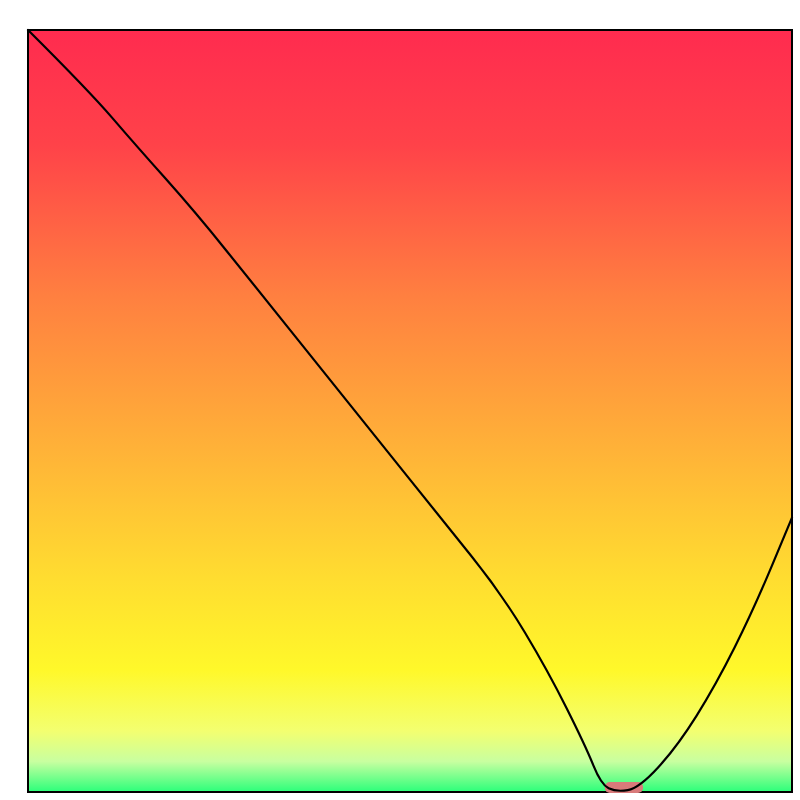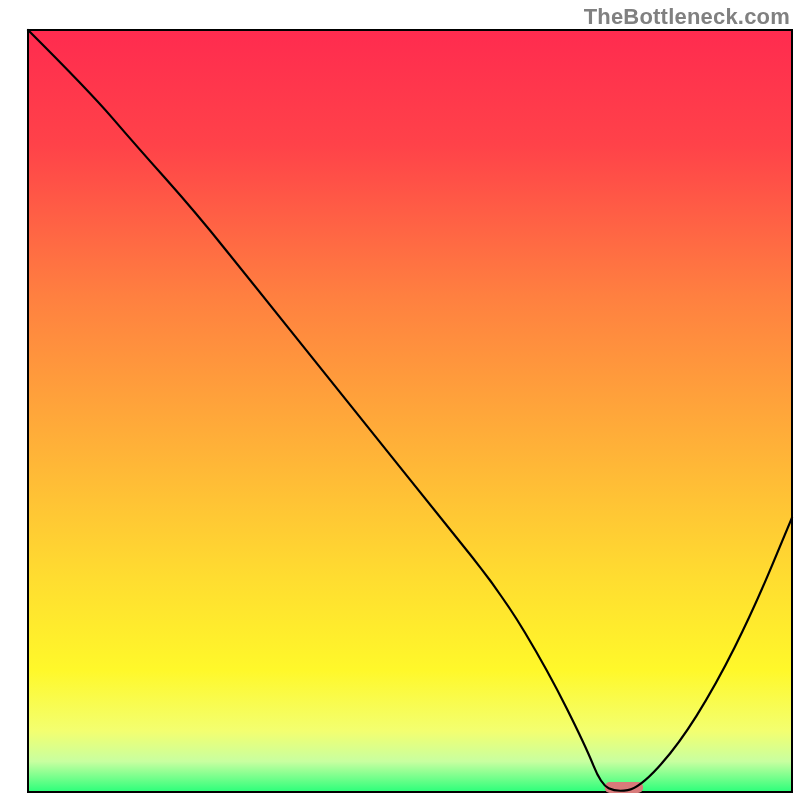--- a/index.html
+++ b/index.html
@@ -28,21 +28,20 @@
   svg {
     position: absolute;
     top: 0;
     left: 0;
   }
 </style>
 </head>
 <body>
 
 <div class="frame">
-  <div class="watermark">TheBottleneck.com</div>
 
   <svg id="chart-svg" width="800" height="800" viewBox="0 0 800 800">
     <defs>
       <linearGradient id="bg-grad" x1="0" y1="0" x2="0" y2="1">
           <stop offset="0%" stop-color="#ff2b4f"></stop>
           <stop offset="15%" stop-color="#ff4249"></stop>
           <stop offset="35%" stop-color="#ff8040"></stop>
           <stop offset="55.00000000000001%" stop-color="#ffb238"></stop>
           <stop offset="72%" stop-color="#ffdd30"></stop>
           <stop offset="84%" stop-color="#fff82a"></stop>

